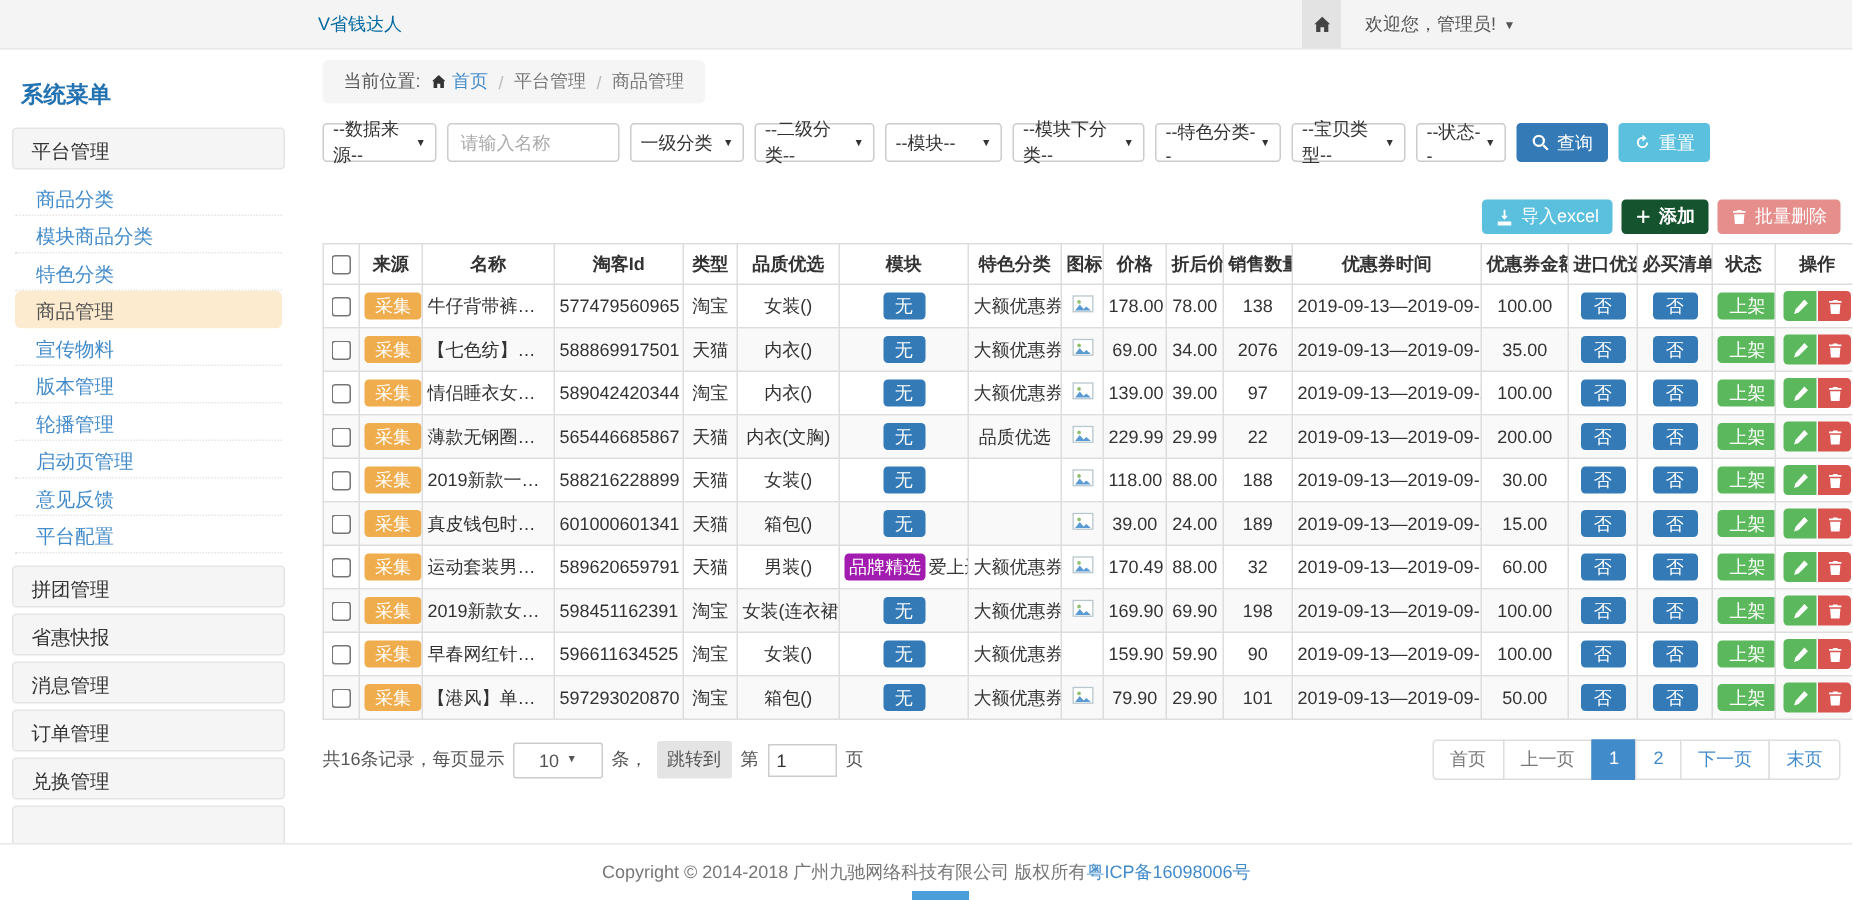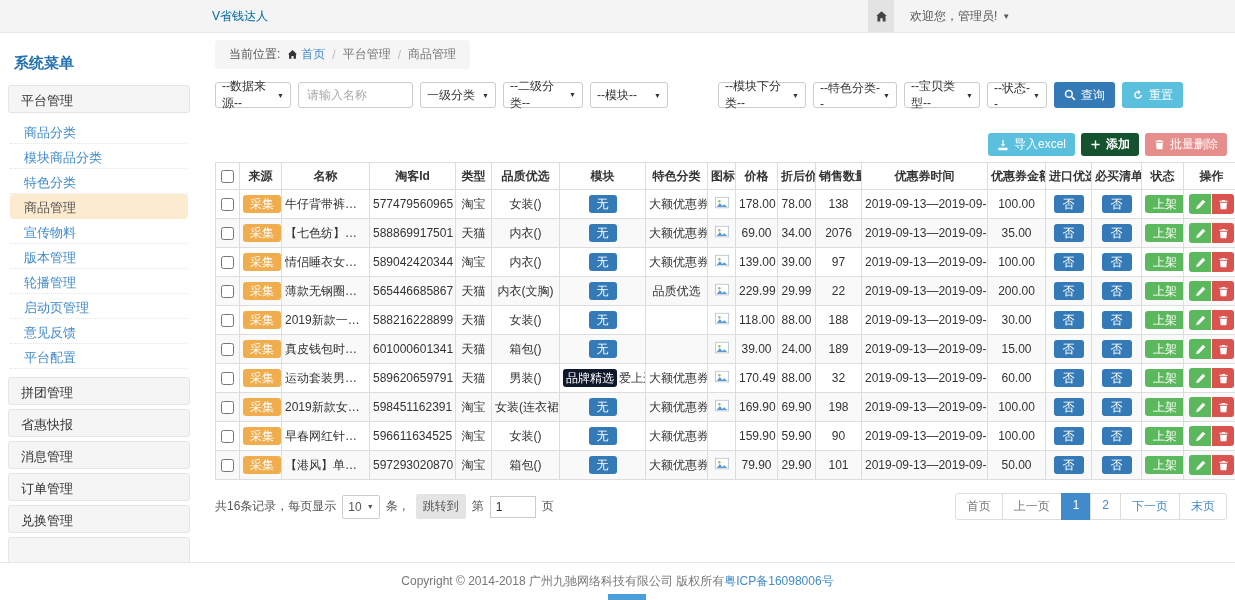--- a/index.html
+++ b/index.html
@@ -40,33 +40,33 @@
   .actions{display:flex;justify-content:flex-end;gap:6px;margin-top:25px;}
   .actions .btn{height:23px;padding:0 9px;}
   
   .grid{width:100%;border-collapse:collapse;table-layout:fixed;margin-top:6px;font-size:12px;}
   .grid th,.grid td{border:1px solid #ddd;text-align:center;padding:4px 3px;overflow:hidden;white-space:nowrap;height:18px;}
   .grid th{font-weight:bold;color:#333;background:#fff;}
   .grid tbody tr:nth-child(even){background:#f9f9f9;}
   .th-op{color:#337ab7;}
   .name-cell{text-overflow:ellipsis;}
   .badge-source{background:#f0ad4e;color:#fff;border-radius:3px;padding:2px 7px;}
-  .badge-tag{background:#0f172a;color:#fff;border-radius:3px;padding:2px 3px;margin-right:2px;}
+  .badge-tag{background:#a21caf;color:#fff;border-radius:3px;padding:2px 3px;margin-right:2px;}
   .badge-none{background:#337ab7;color:#fff;border-radius:3px;padding:2px 8px;cursor:pointer;}
   .btn-no{background:#337ab7;color:#fff;border-radius:3px;padding:2px 9px;cursor:pointer;}
   .btn-status{background:#5cb85c;color:#fff;border-radius:3px;padding:2px 8px;cursor:pointer;}
   .opgroup{display:inline-flex;}
   .btn-mini{display:inline-flex;align-items:center;justify-content:center;width:22px;height:20px;color:#fff;cursor:pointer;}
   .btn-edit{background:#5cb85c;border-radius:3px 0 0 3px;margin-right:1px;}
   .btn-del{background:#d9534f;border-radius:0 3px 3px 0;}
   input[type=checkbox]{margin:0;vertical-align:middle;}
   
   .pagerow{display:flex;justify-content:space-between;align-items:center;margin-top:13px;font-size:12px;color:#555;}
   .psum{display:flex;align-items:center;gap:6px;}
-  .mini-select{border:1px solid #ccc;border-radius:2px;height:22px;display:inline-flex;align-items:center;gap:5px;padding:0 5px;background:#fff;cursor:pointer;}
+  .mini-select{border:1px solid #ccc;border-radius:2px;height:22px;display:inline-flex;align-items:center;gap:5px;padding:0 16px;background:#fff;cursor:pointer;}
   .mini-select .car{font-size:7px;}
   .jump-btn{background:#e4e4e4;padding:4px 7px;border-radius:2px;cursor:pointer;color:#555;}
   .jump-input{width:34px;height:20px;border:1px solid #ccc;padding:0 5px;font-size:12px;color:#333;}
   .pager{display:flex;}
   .pg{border:1px solid #ddd;padding:4px 11px;margin-left:-1px;color:#428bca;cursor:pointer;background:#fff;}
   .pg:first-child{border-radius:3px 0 0 3px;margin-left:0;}
   .pg:last-child{border-radius:0 3px 3px 0;}
   .pg.muted{color:#777;}
   .pg.active{background:#428bca;border-color:#428bca;color:#fff;}
   
@@ -152,21 +152,21 @@
             <span class="car">▼</span>
           </div>
           <div class="fselect" style="width: 66px; font-family: Liberation Serif, serif;">
             <span>--二级分类--</span>
             <span class="car">▼</span>
           </div>
           <div class="fselect" style="width: 64px;">
             <span>--模块--</span>
             <span class="car">▼</span>
           </div>
-          <div class="fselect" style="width: 74px; margin-left: 43px;">
+          <div class="fselect" style="width: 74px;">
             <span>--模块下分类--</span>
             <span class="car">▼</span>
           </div>
           <div class="fselect" style="width: 70px;">
             <span>--特色分类--</span>
             <span class="car">▼</span>
           </div>
           <div class="fselect" style="width: 62px;">
             <span>--宝贝类型--</span>
             <span class="car">▼</span>

